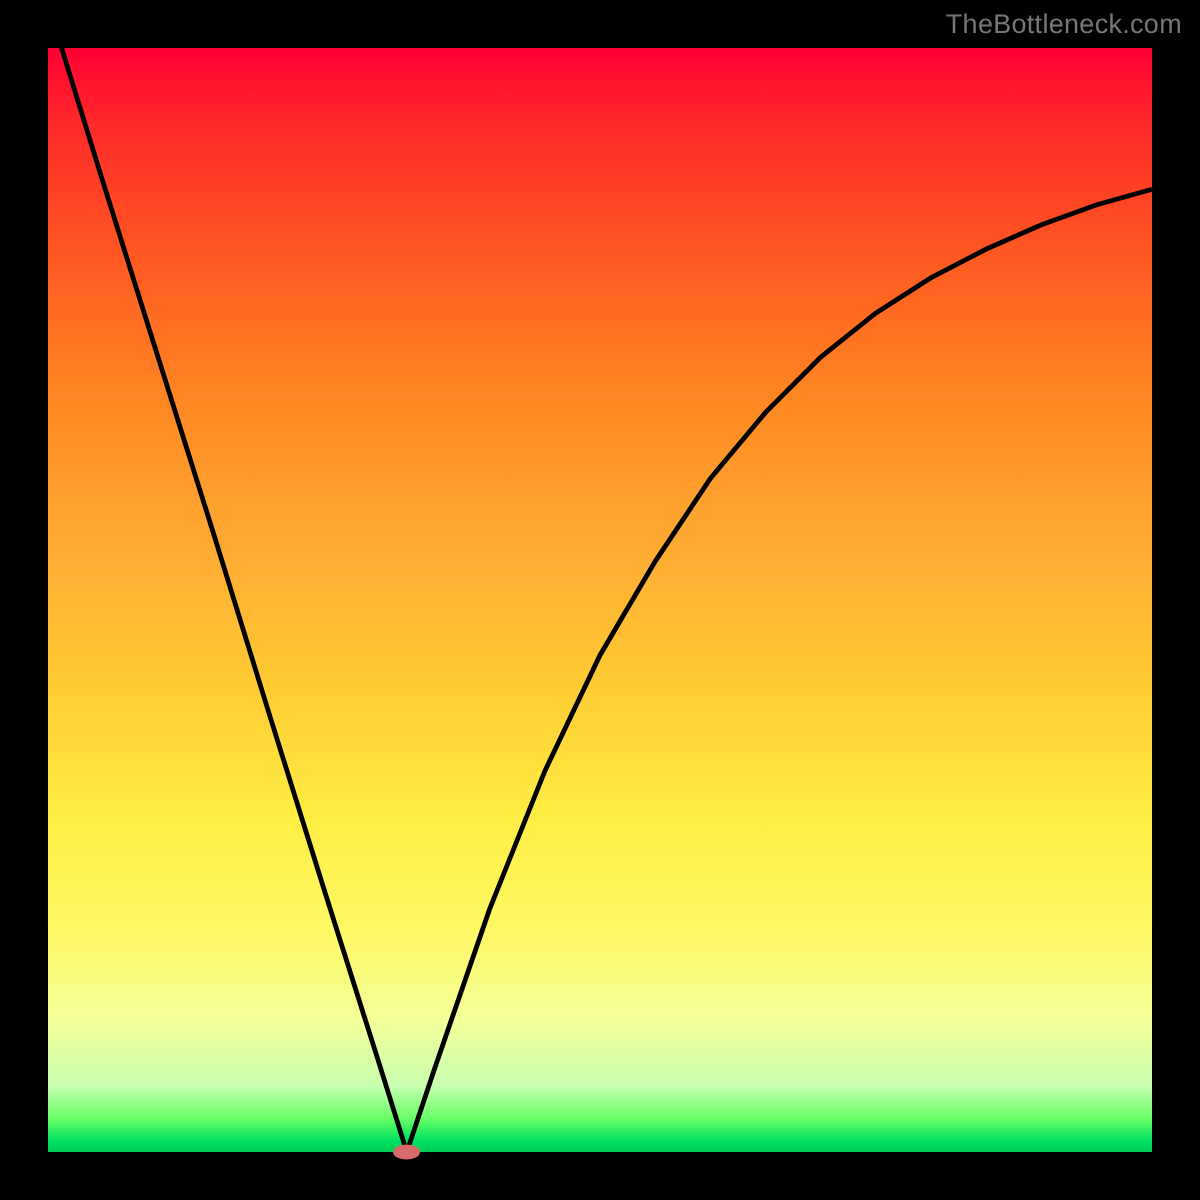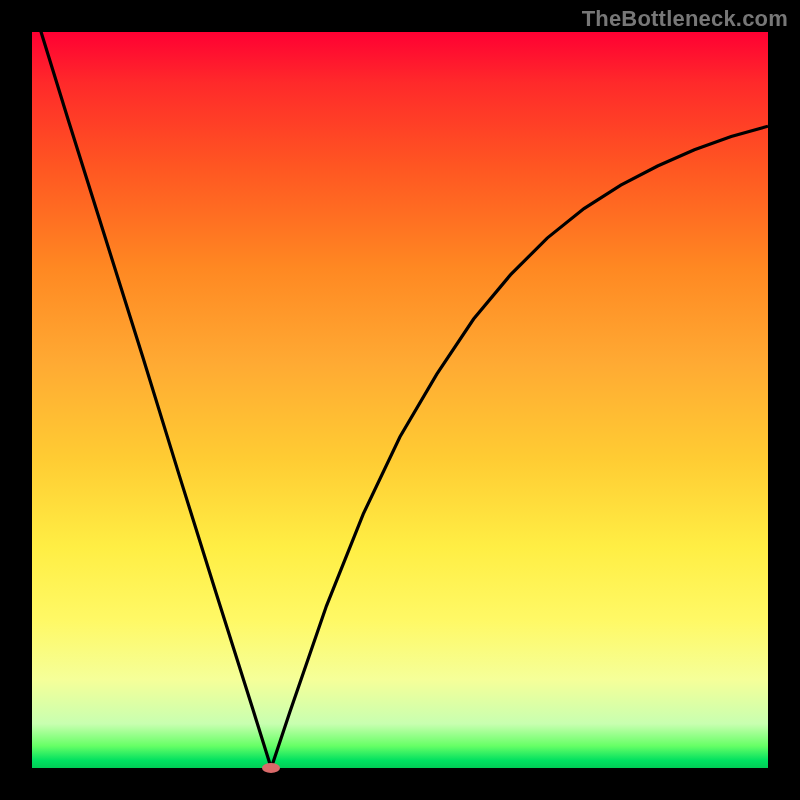--- a/index.html
+++ b/index.html
@@ -41,22 +41,22 @@
       #66ff66 97%,
       #00e060 99%,
       #00cc55 100%
     );
   }
   .watermark {
     position: absolute;
     top: 6px;
     right: 12px;
     color: #777;
-    font-size: 22px;
-    font-weight: 700;
+    font-size: 18px;
+    font-weight: 400;
     letter-spacing: 0.2px;
     user-select: none;
   }
   svg.curve {
     position: absolute;
     top: 0;
     left: 0;
   }
   .min-dot {
     position: absolute;

